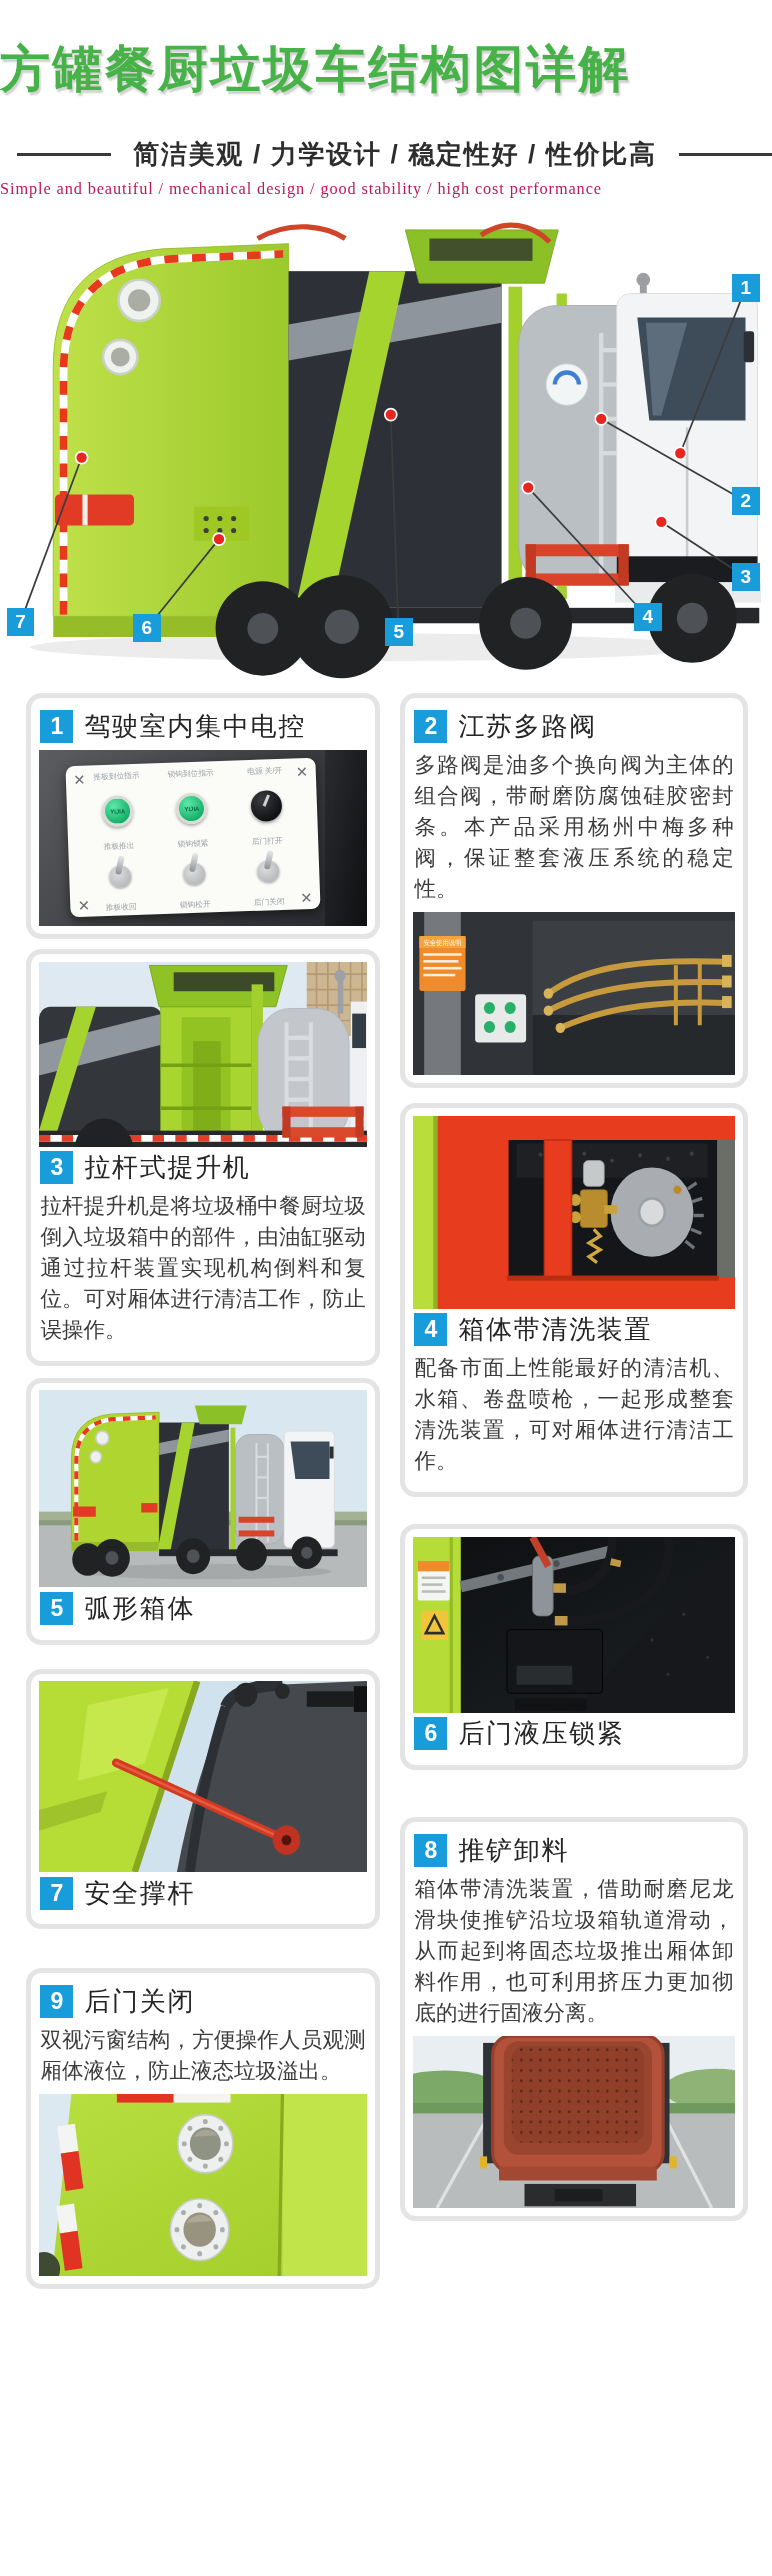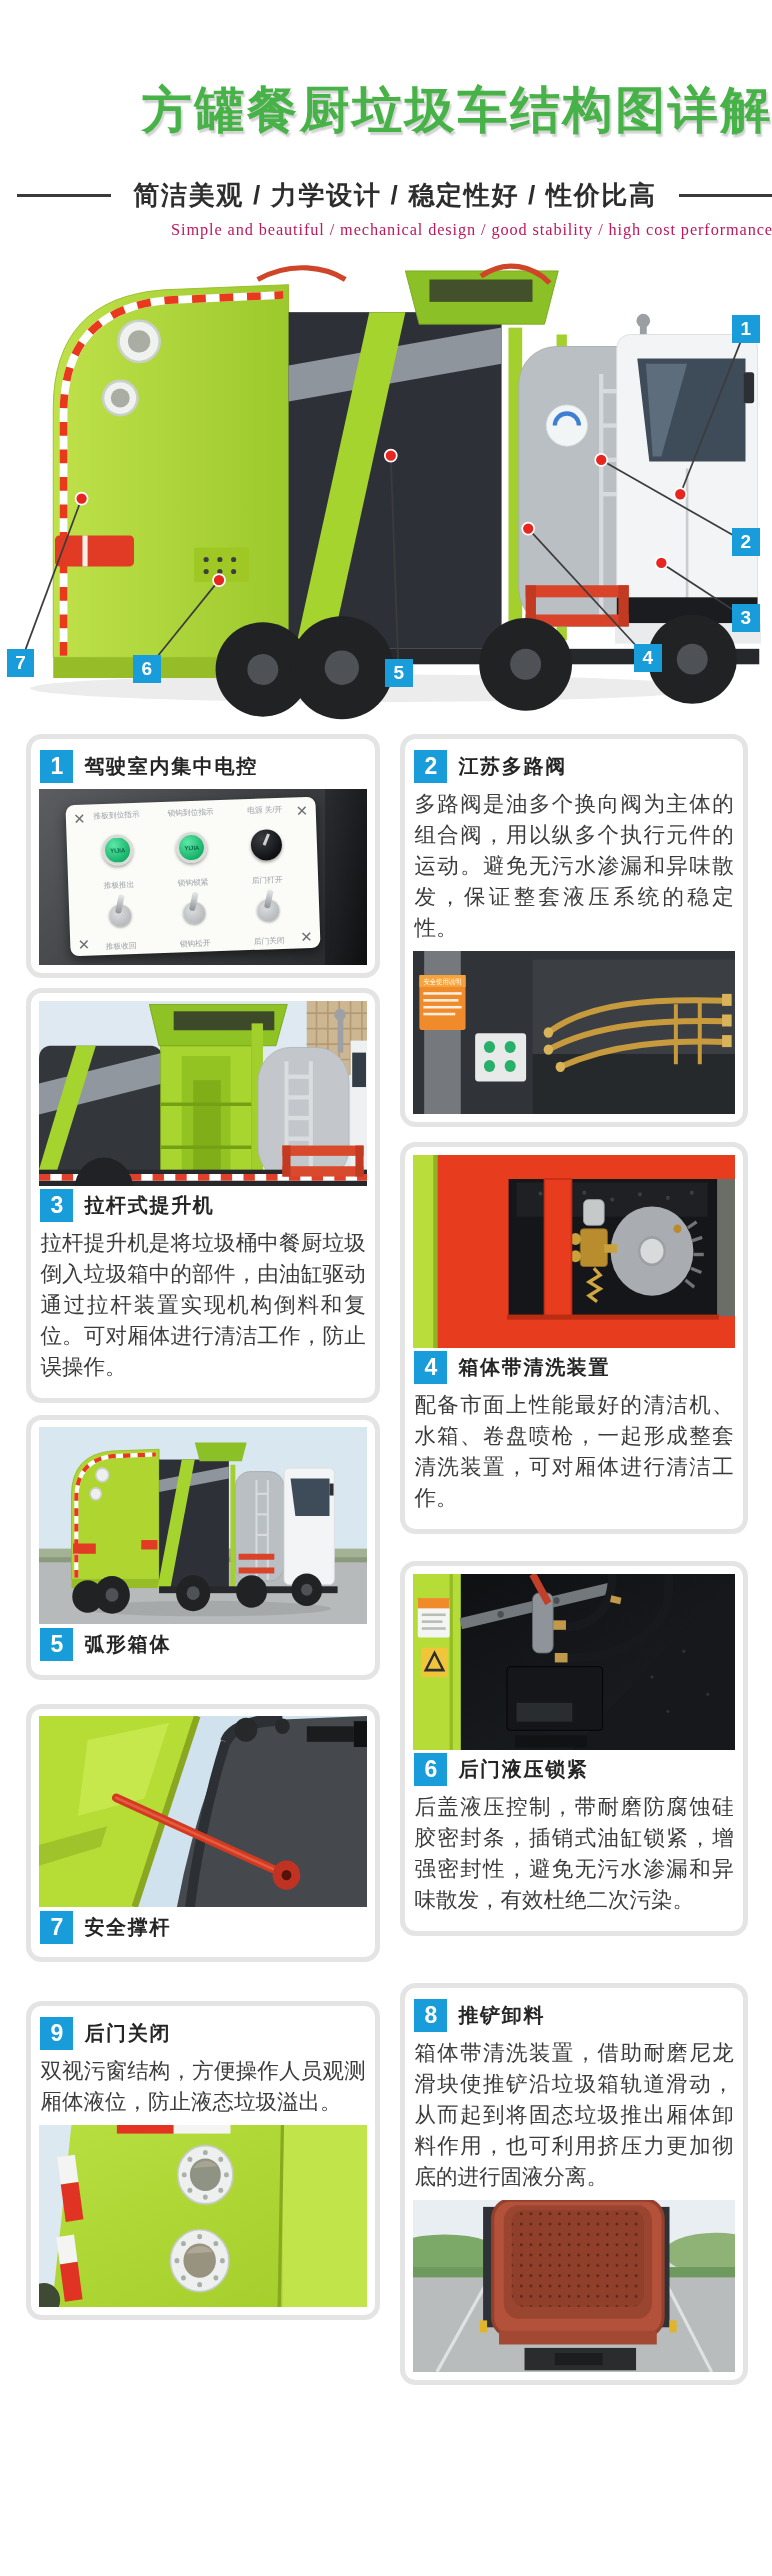--- a/index.html
+++ b/index.html
@@ -1,41 +1,41 @@
 <!DOCTYPE html>
 <html style="font-size:13.7px"><head>
 <meta charset="utf-8">
 <style>
   * { box-sizing: border-box; margin: 0; padding: 0; }
   html, body { width: 773px; background: #fff; }
   body { height: 2576px; overflow: hidden; font-family: "Liberation Sans", "DejaVu Sans", sans-serif; position: relative; }
 
   
-  .head { padding-top: 36px; text-align: right; margin-top: 41px; }
+  .head { padding-top: 36px; text-align: left; }
   .title { font-size: 50px; font-weight: 900; color: #47b247; letter-spacing: 2.6px; text-shadow: 1.7px 2.6px 1.7px rgba(0,0,0,0.18); }
   .sub-row { display: flex; align-items: center; gap: 22px; margin-top: 34px; padding-left: 17px; }
   .sub-line { flex: 1; height: 2.6px; background: #3a3a3a; }
   .subtitle { font-size: 26px; color: #2d2d2d; font-weight: 600; letter-spacing: 1.7px; white-space: nowrap; }
   .subtitle-en { margin-top: 6.9px; font-family: "Liberation Serif", "DejaVu Serif", serif; font-size: 16.3px; color: #be185d; letter-spacing: 0.9px; }
 
   
   .hero { position: relative; width: 773px; height: 477px; margin-top: 5.2px; }
   .hero svg { position: absolute; left: 0; top: 0; }
   .hero-badge { position: absolute; width: 27.5px; height: 27.5px; background: #189dda; color: #fff;
     font-weight: bold; font-size: 19px; display: flex; align-items: center; justify-content: center; }
 
   
   .cols { display: flex; margin: 12px 0 0 26px; gap: 20px; }
   .col-left  { width: 354px; }
   .col-right { width: 348px; }
   .card { background: #fff; border: 5.2px solid #e4e4e4; border-radius: 15.5px; padding: 7.7px; }
   .card-head { display: flex; align-items: center; gap: 11px; margin: 3.4px 1.7px 6px; }
   .num-badge { flex: 0 0 33px; width: 33px; height: 33px; background: #189dda; color: #fff; font-weight: bold;
     font-size: 23px; display: flex; align-items: center; justify-content: center; }
-  .card-title { font-size: 20px; font-weight: 700; color: #252525; letter-spacing: 1.7px; }
+  .card-title { font-size: 26px; font-weight: 400; color: #252525; letter-spacing: 1.7px; }
   .card-body { font-size: 21.5px; line-height: 31px; color: #3c3c3c; text-align: justify; margin: 1.7px 1.7px 6.9px; }
   .card-img { position: relative; width: 100%; overflow: hidden; background: #ddd; }
   .card-img svg { display: block; }
 
   .mb12 { margin-bottom: 10.3px; } .mb14 { margin-bottom: 12px; } .mb18 { margin-bottom: 15.5px; }
   .mb28 { margin-bottom: 24px; } .mb32 { margin-bottom: 27.5px; } .mb45 { margin-bottom: 39px; } .mb55 { margin-bottom: 47px; }
 
   
   .img1 { height: 176px; background: linear-gradient(130deg, #5b5d60, #3a3c3f 55%, #26282b); }
   .img1 .sheet { position: absolute; right: 0; top: 0; width: 13%; height: 100%;
@@ -413,21 +413,21 @@
     </div>
   </div>
 
   <div class="col-right">
 
     <div class="card mb18">
       <div class="card-head">
         <div class="num-badge">2</div>
         <div class="card-title">江苏多路阀</div>
       </div>
-      <div class="card-body">多路阀是油多个换向阀为主体的组合阀，用以纵多个执行元件的运动。避免无污水渗漏和异味散发，保证整套液压系统的稳定性。</div>
+      <div class="card-body">多路阀是油多个换向阀为主体的组合阀，带耐磨防腐蚀硅胶密封条。本产品采用杨州中梅多种阀，保证整套液压系统的稳定性。</div>
       <div class="card-img">
         <svg width="100%" height="163" viewBox="0 0 405 190" preserveAspectRatio="none">
           <rect width="405" height="190" fill="#303438"></rect>
           <rect x="14" y="0" width="46" height="190" fill="#75797d"></rect>
           <rect x="8" y="28" width="58" height="64" rx="3" fill="#ef8b2b"></rect>
           <rect x="8" y="28" width="58" height="14" fill="#f6a33c"></rect>
           <text x="37" y="39" font-size="8" fill="#ffffff" text-anchor="middle">安全使用说明</text>
           <rect x="13" y="48" width="48" height="3" fill="#ffffff" opacity="0.85"></rect>
           <rect x="13" y="56" width="44" height="3" fill="#ffffff" opacity="0.85"></rect>
           <rect x="13" y="64" width="48" height="3" fill="#ffffff" opacity="0.85"></rect>
@@ -533,21 +533,20 @@
           <circle cx="300" cy="120" r="2" fill="#2e3135"></circle>
             <circle cx="340" cy="90" r="2" fill="#2e3135"></circle>
             <circle cx="320" cy="160" r="2" fill="#2e3135"></circle>
             <circle cx="370" cy="140" r="2" fill="#2e3135"></circle>
         </svg>
       </div>
       <div class="card-head">
         <div class="num-badge">6</div>
         <div class="card-title">后门液压锁紧</div>
       </div>
-      <div class="card-body">后盖液压控制，带耐磨防腐蚀硅胶密封条，插销式油缸锁紧，增强密封性，避免无污水渗漏和异味散发，有效杜绝二次污染。</div>
     </div>
 
     <div class="card">
       <div class="card-head">
         <div class="num-badge">8</div>
         <div class="card-title">推铲卸料</div>
       </div>
       <div class="card-body">箱体带清洗装置，借助耐磨尼龙滑块使推铲沿垃圾箱轨道滑动，从而起到将固态垃圾推出厢体卸料作用，也可利用挤压力更加彻底的进行固液分离。</div>
       <div class="card-img">
         <svg width="100%" height="172" viewBox="0 0 405 200" preserveAspectRatio="none">

